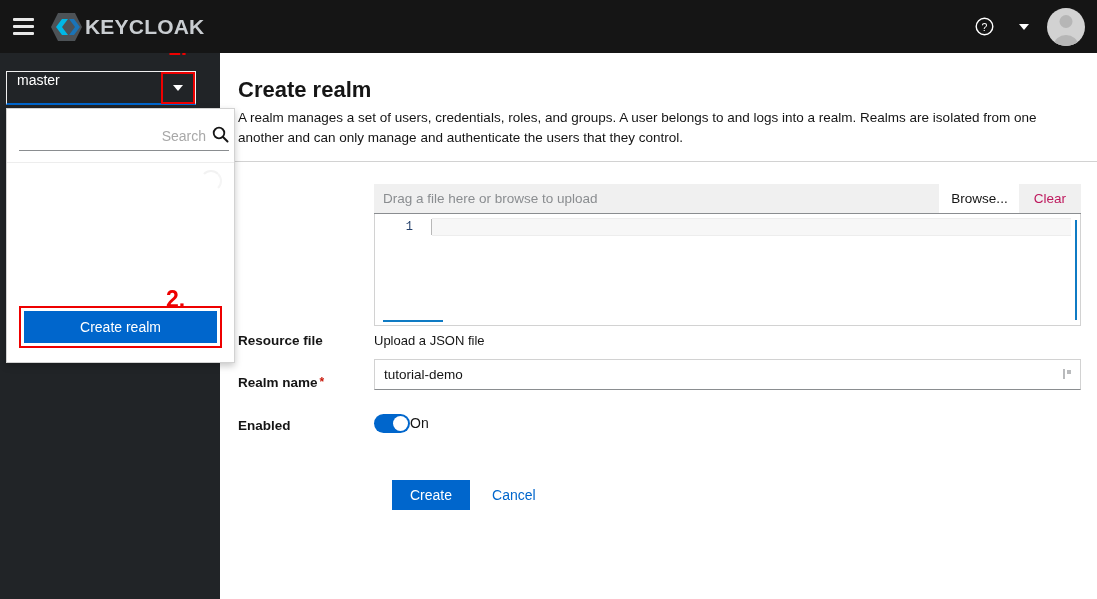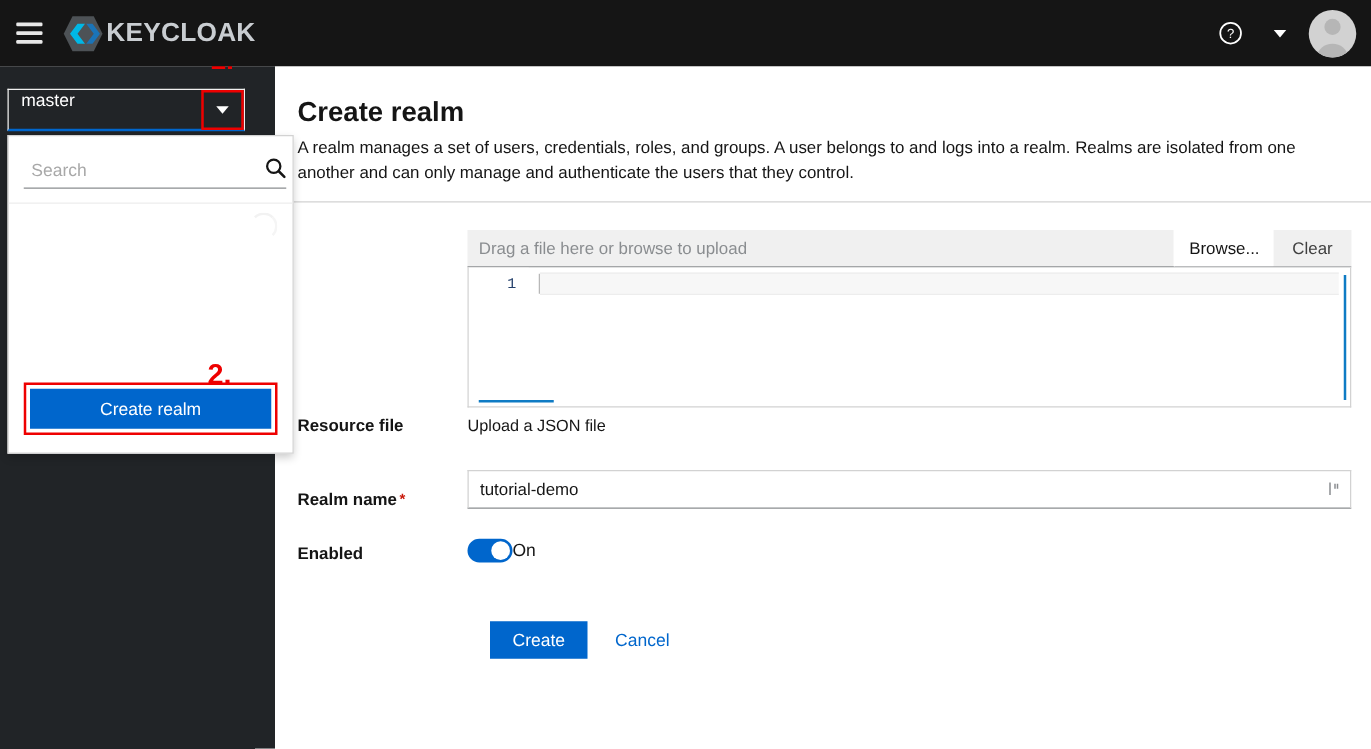--- a/index.html
+++ b/index.html
@@ -183,20 +183,21 @@
     flex: 1;
     height: 30px;
     border: none;
     border-bottom: 1px solid #8a8d90;
     outline: none;
     font-family: "Liberation Sans", sans-serif;
     font-size: 14px;
     color: #14532d;
     padding: 0 6px;
     background: #ffffff;
+    text-align: right;
   }
   .dropdown-search-input::placeholder { color: #a8a8a8; }
   .dropdown-search-btn {
     width: 38px;
     height: 30px;
     border: none;
     border-bottom: 1px solid #8a8d90;
     background: #ffffff;
     cursor: pointer;
     display: flex;
@@ -335,21 +336,21 @@
     font-size: 13.5px;
     color: #151515;
     cursor: pointer;
   }
   .clear-btn {
     width: 62px;
     background: #f0f0f0;
     border: none;
     font-family: "Liberation Sans", sans-serif;
     font-size: 13.5px;
-    color: #404040;
+    color: #be185d;
     cursor: default;
   }
 
   
   .code-editor {
     position: relative;
     height: 112px;
     border: 1px solid #d2d2d2;
     border-top: none;
     background: #ffffff;
@@ -593,21 +594,21 @@
             <div class="code-line-active"></div>
             <div class="code-cursor"></div>
             <div class="editor-vscroll"></div>
             <div class="editor-hscroll"></div>
           </div>
 
           <div class="helper-text">Upload a JSON file</div>
         </div>
       </div>
 
-      <div class="form-row" style="margin-top:28px;">
+      <div class="form-row" style="margin-top:11px;">
         <div class="form-label">
           <span>Realm name</span><span class="req-star">*</span>
         </div>
         <div class="form-field">
           <div class="text-input-wrap">
             <input class="text-input" type="text" value="tutorial-demo" style="">
             <span class="resize-grip">
               <svg width="16" height="16" viewBox="0 0 16 16">
                 <line x1="5" y1="3" x2="5" y2="13" stroke="#8a8d90" stroke-width="1.2"></line>
                 <line x1="9" y1="4" x2="9" y2="8" stroke="#8a8d90" stroke-width="1.2"></line>

